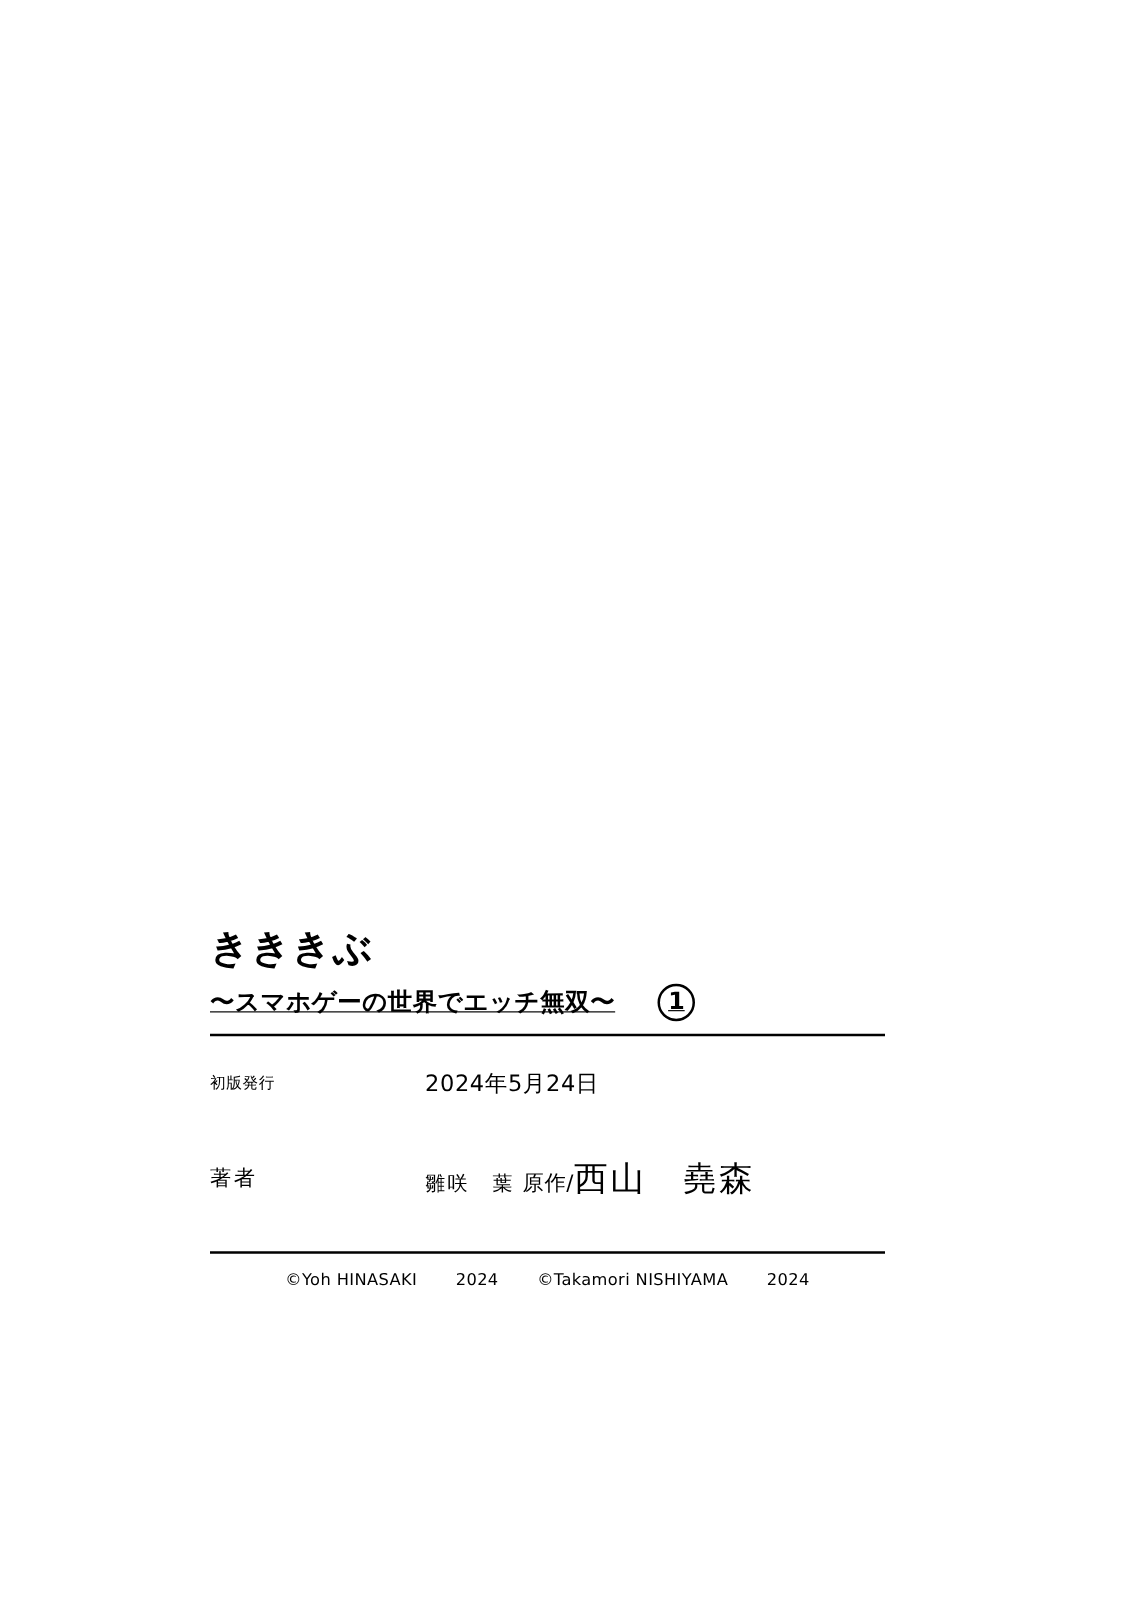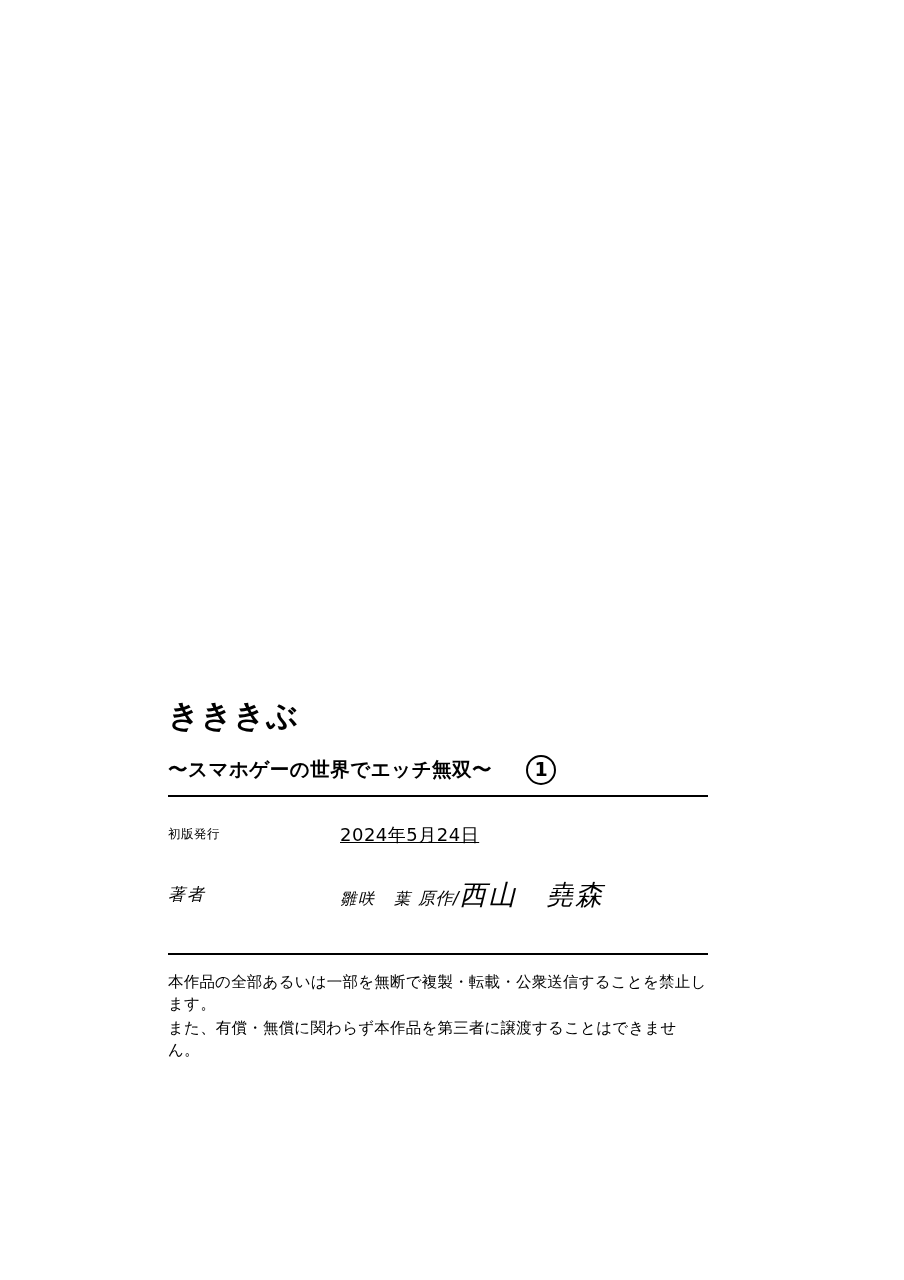--- a/index.html
+++ b/index.html
@@ -12,42 +12,43 @@
     height: 1280px;
     position: relative;
     font-family: "Liberation Sans", sans-serif;
     color: #111111;
     overflow: hidden;
   }
 
   .colophon {
     position: absolute;
     left: 168px;
-    top: 696px;
+    top: 740px;
     width: 540px;
   }
 
   
   .title-block {
     position: relative;
     padding-bottom: 6px;
   }
   .title-main {
     font-family: "DejaVu Sans", sans-serif;
     font-size: 31px;
     font-weight: 700;
     letter-spacing: 1px;
     line-height: 1.25;
     color: #000;
   }
   .subtitle-row {
     display: flex;
     align-items: flex-end;
     justify-content: flex-start;
-    margin-top: 18px;
+    margin-top: 6px;
+    text-decoration: underline;
   }
   .title-sub {
     font-family: "DejaVu Sans", sans-serif;
     font-size: 19.5px;
     font-weight: 700;
     letter-spacing: 0.5px;
     line-height: 1.3;
     color: #000;
     white-space: nowrap;
   }
@@ -86,22 +87,21 @@
 
   
   .info-rows {
     margin-top: 26px;
   }
   .info-row {
     display: flex;
     align-items: center;
   }
   .info-row + .info-row {
-    margin-top: 30px;
-    font-style: italic;
+    margin-top: 46px;
   }
   .info-label {
     font-family: "DejaVu Sans", sans-serif;
     width: 172px;
     flex: none;
     color: #000;
   }
   .label-small {
     font-size: 12.5px;
     letter-spacing: 0.5px;
@@ -110,21 +110,20 @@
     font-size: 17px;
     letter-spacing: 2px;
   }
   .info-value {
     font-family: "DejaVu Sans", sans-serif;
     color: #000;
   }
   .value-date {
     font-size: 18px;
     letter-spacing: 0.5px;
-    text-decoration: underline;
   }
   .value-author {
     font-size: 16px;
     letter-spacing: 2px;
     font-weight: 400;
   }
   .author-credit {
     font-size: 17px;
     letter-spacing: 0.5px;
     margin-left: 6px;
@@ -190,19 +189,24 @@
       <div class="info-label label-large">著者</div>
       <div class="info-value">
         <span class="value-author">雛咲　葉</span><span class="author-credit">原作/</span><span class="author-name2">西山　堯森</span>
       </div>
     </div>
 
   </div>
 
   <hr class="rule-thin bottom-rule">
 
-
-  <div class="notice">
-    <div>本作品の全部あるいは一部を無断で複製・転載・公衆送信することを禁止します。</div>
-    <div>また、有償・無償に関わらず本作品を第三者に譲渡することはできません。</div>
+  <div class="copyright-line">
+    <span>©Yoh HINASAKI</span>
+    <span class="gap"></span>
+    <span>2024</span>
+    <span class="gap"></span>
+    <span>©Takamori NISHIYAMA</span>
+    <span class="gap"></span>
+    <span>2024</span>
   </div>
 
+
 </div>
 
 </body></html>

